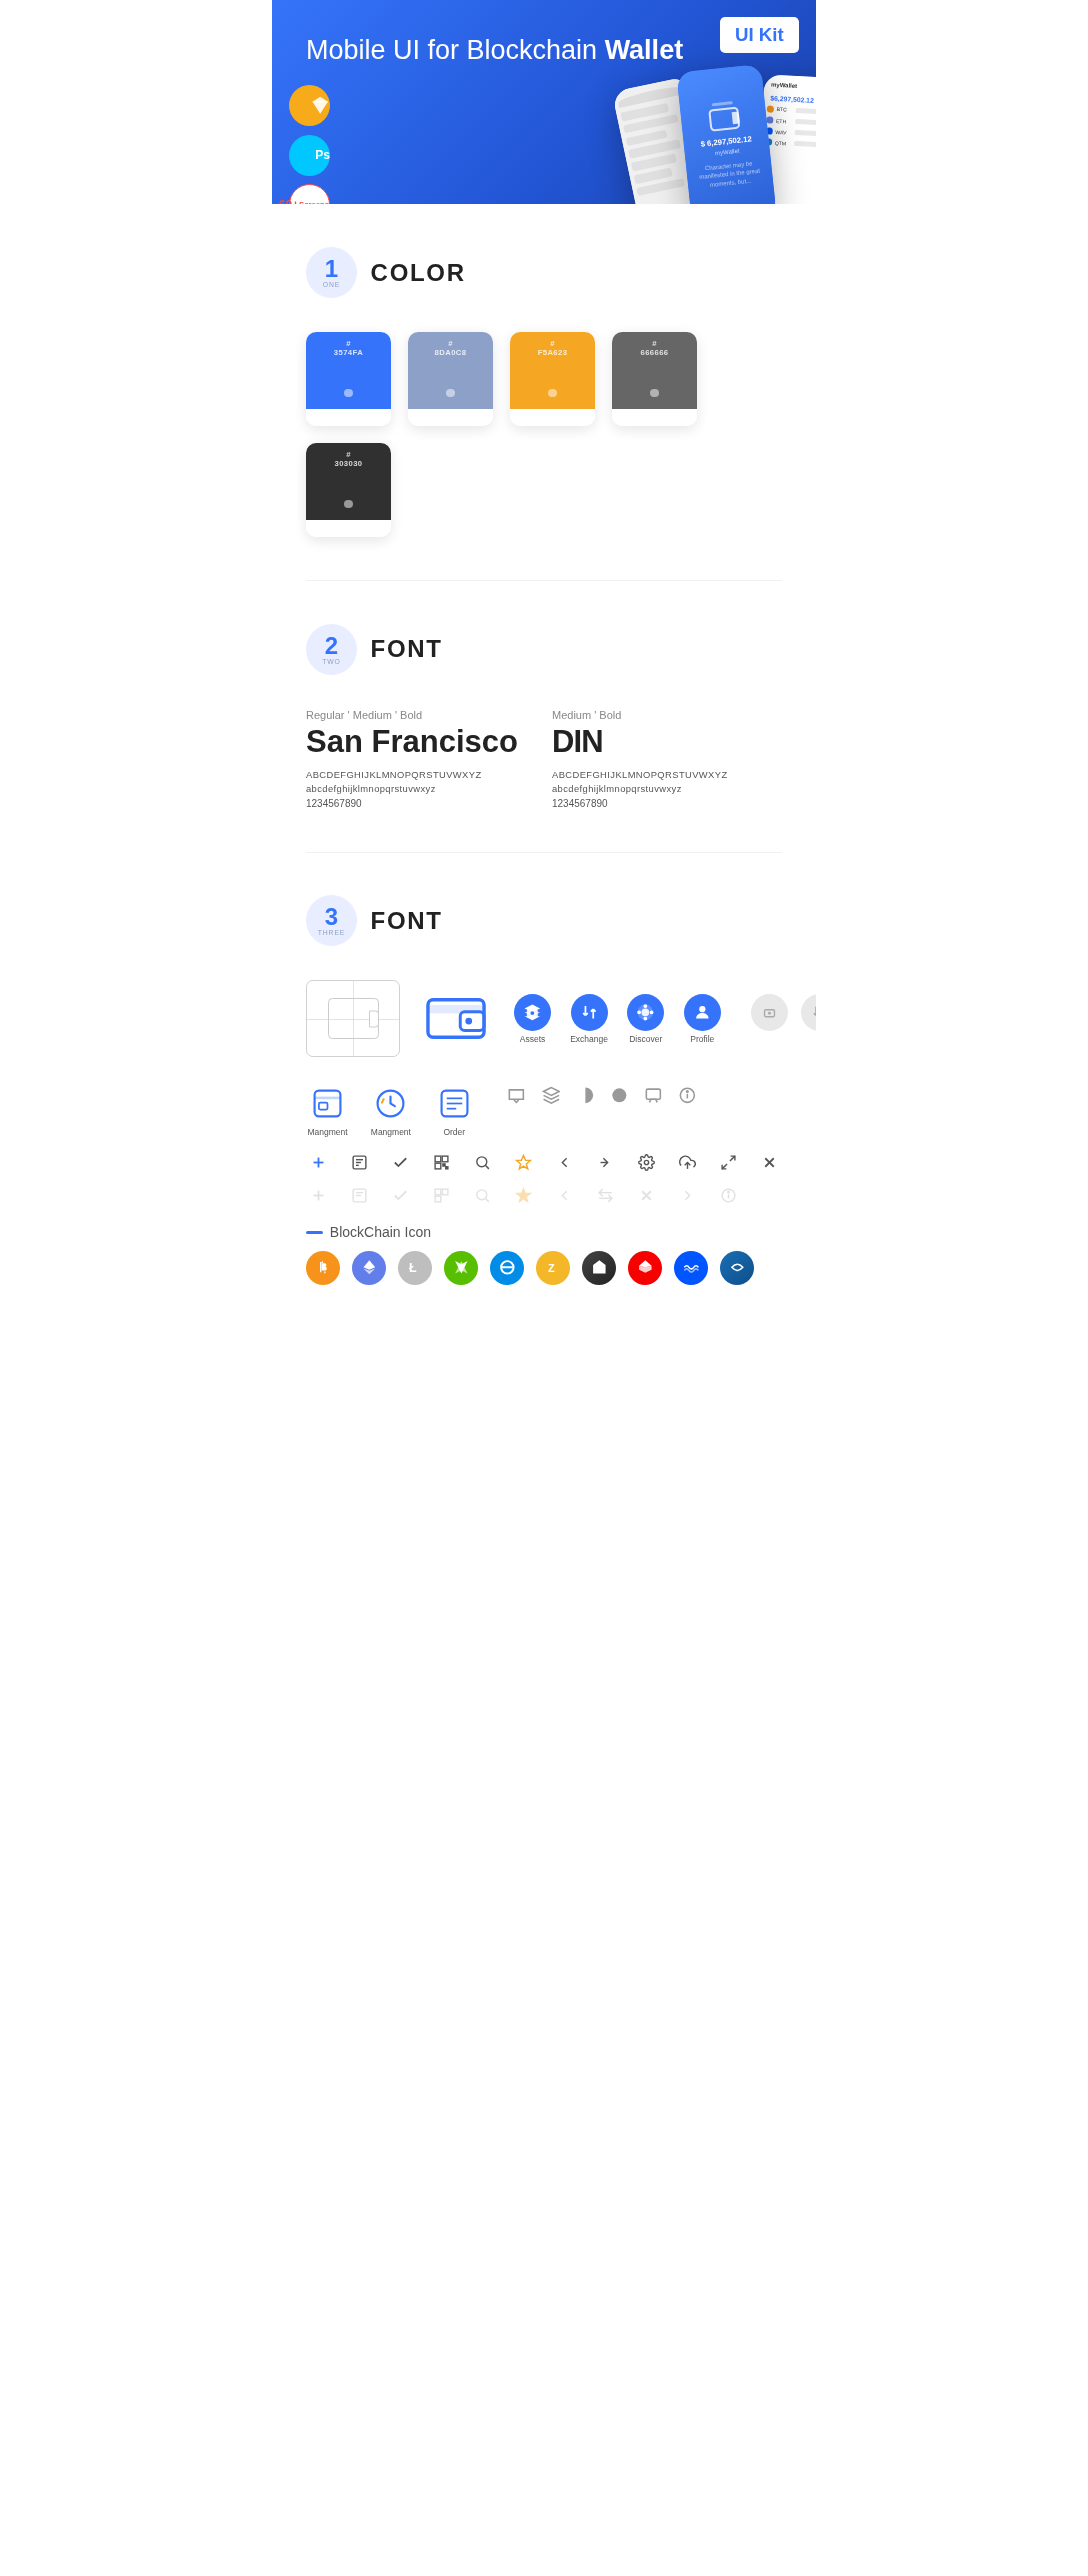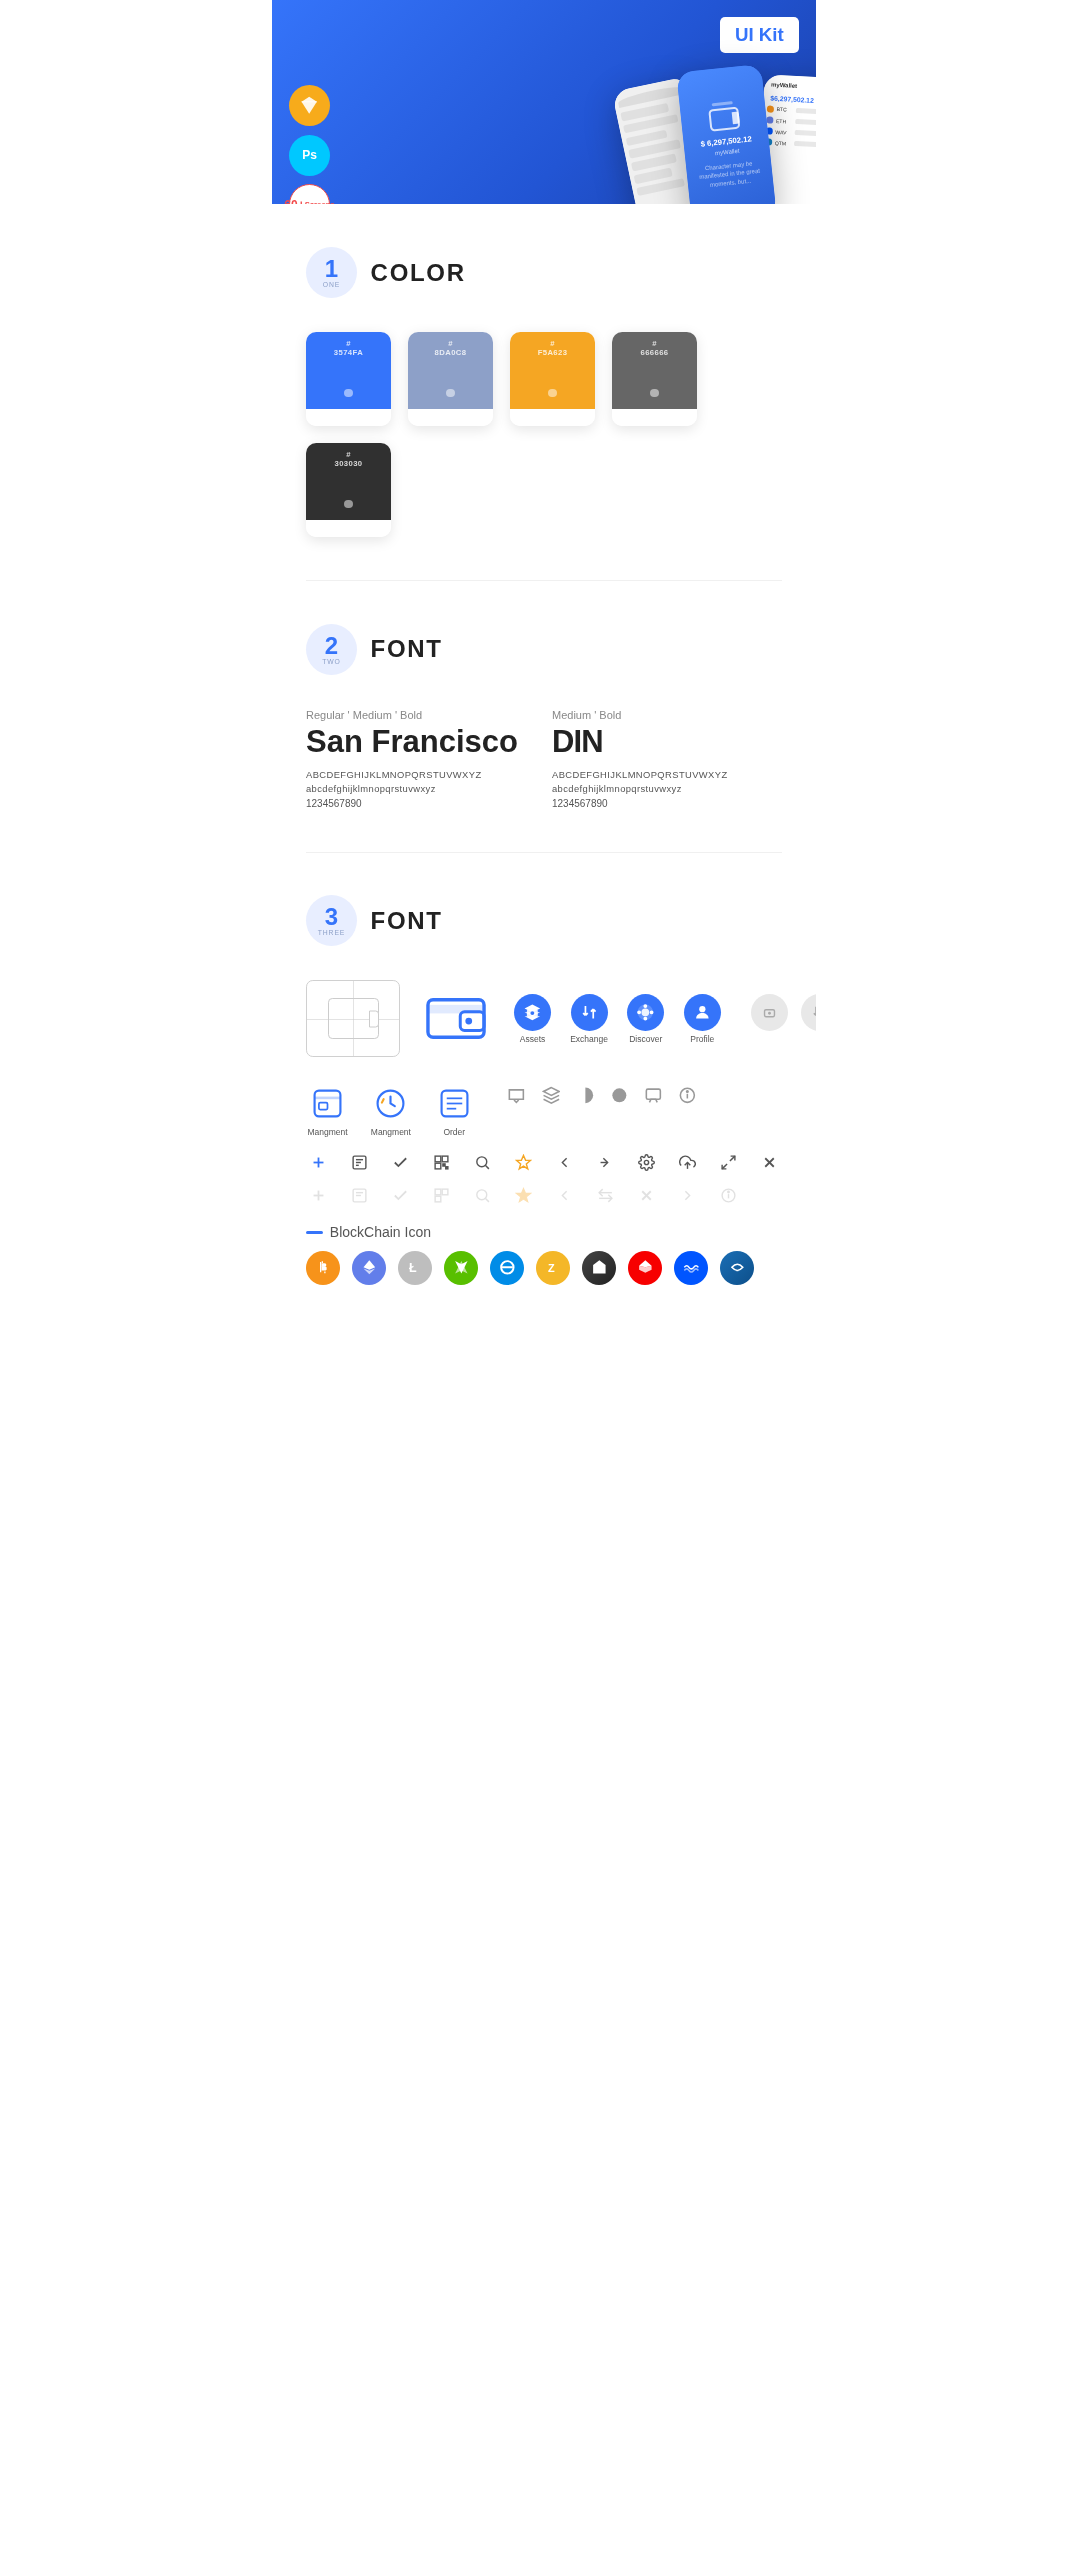--- a/index.html
+++ b/index.html
@@ -36,21 +36,21 @@
       display: flex;
       flex-direction: column;
       gap: 8.5px;
       position: absolute;
       left: 17px;
       top: 85px;
     }
     .badge-circle {
       width: 41px; height: 41px;
       border-radius: 50%;
-      display: flex; align-items: center; justify-content: center;
+      display: flex; align-items: center; justify-content: flex-end;
       font-weight: 700; font-size: 9.4px; color: #fff;
     }
     .badge-sketch { background: #F7AB1B; }
     .badge-ps { background: #00C8FF; }
     .badge-screens { background: #fff; color: #F24B4B; border: 1.7px solid #F24B4B; font-size: 10.2px; line-height: 1; text-align: center; }
     .badge-screens .num { font-size: 12px; font-weight: 800; }
 
     
     .phones-area {
       position: absolute;
@@ -321,20 +321,23 @@
     .labeled-icon-label {
       font-size: 8.5px;
       color: #555;
       text-align: center;
     }
   </style>
 </head>
 <body>
 
 <div class="hero">
+  <h1 class="hero-title">
+    <span>Mobile UI for Blockchain </span><strong>Wallet</strong>
+  </h1>
   <div class="ui-kit-badge">UI Kit</div>
 
   <div class="hero-badges">
     <div class="badge-circle badge-sketch">
 
       <svg width="20.4" height="20.4" viewBox="0 0 24 24" fill="none">
           <path d="M12 2L3 8l9 14 9-14z" fill="white" opacity="0.9"></path>
           <path d="M3 8h18" stroke="white" stroke-width="1"></path>
         </svg>
     </div>

